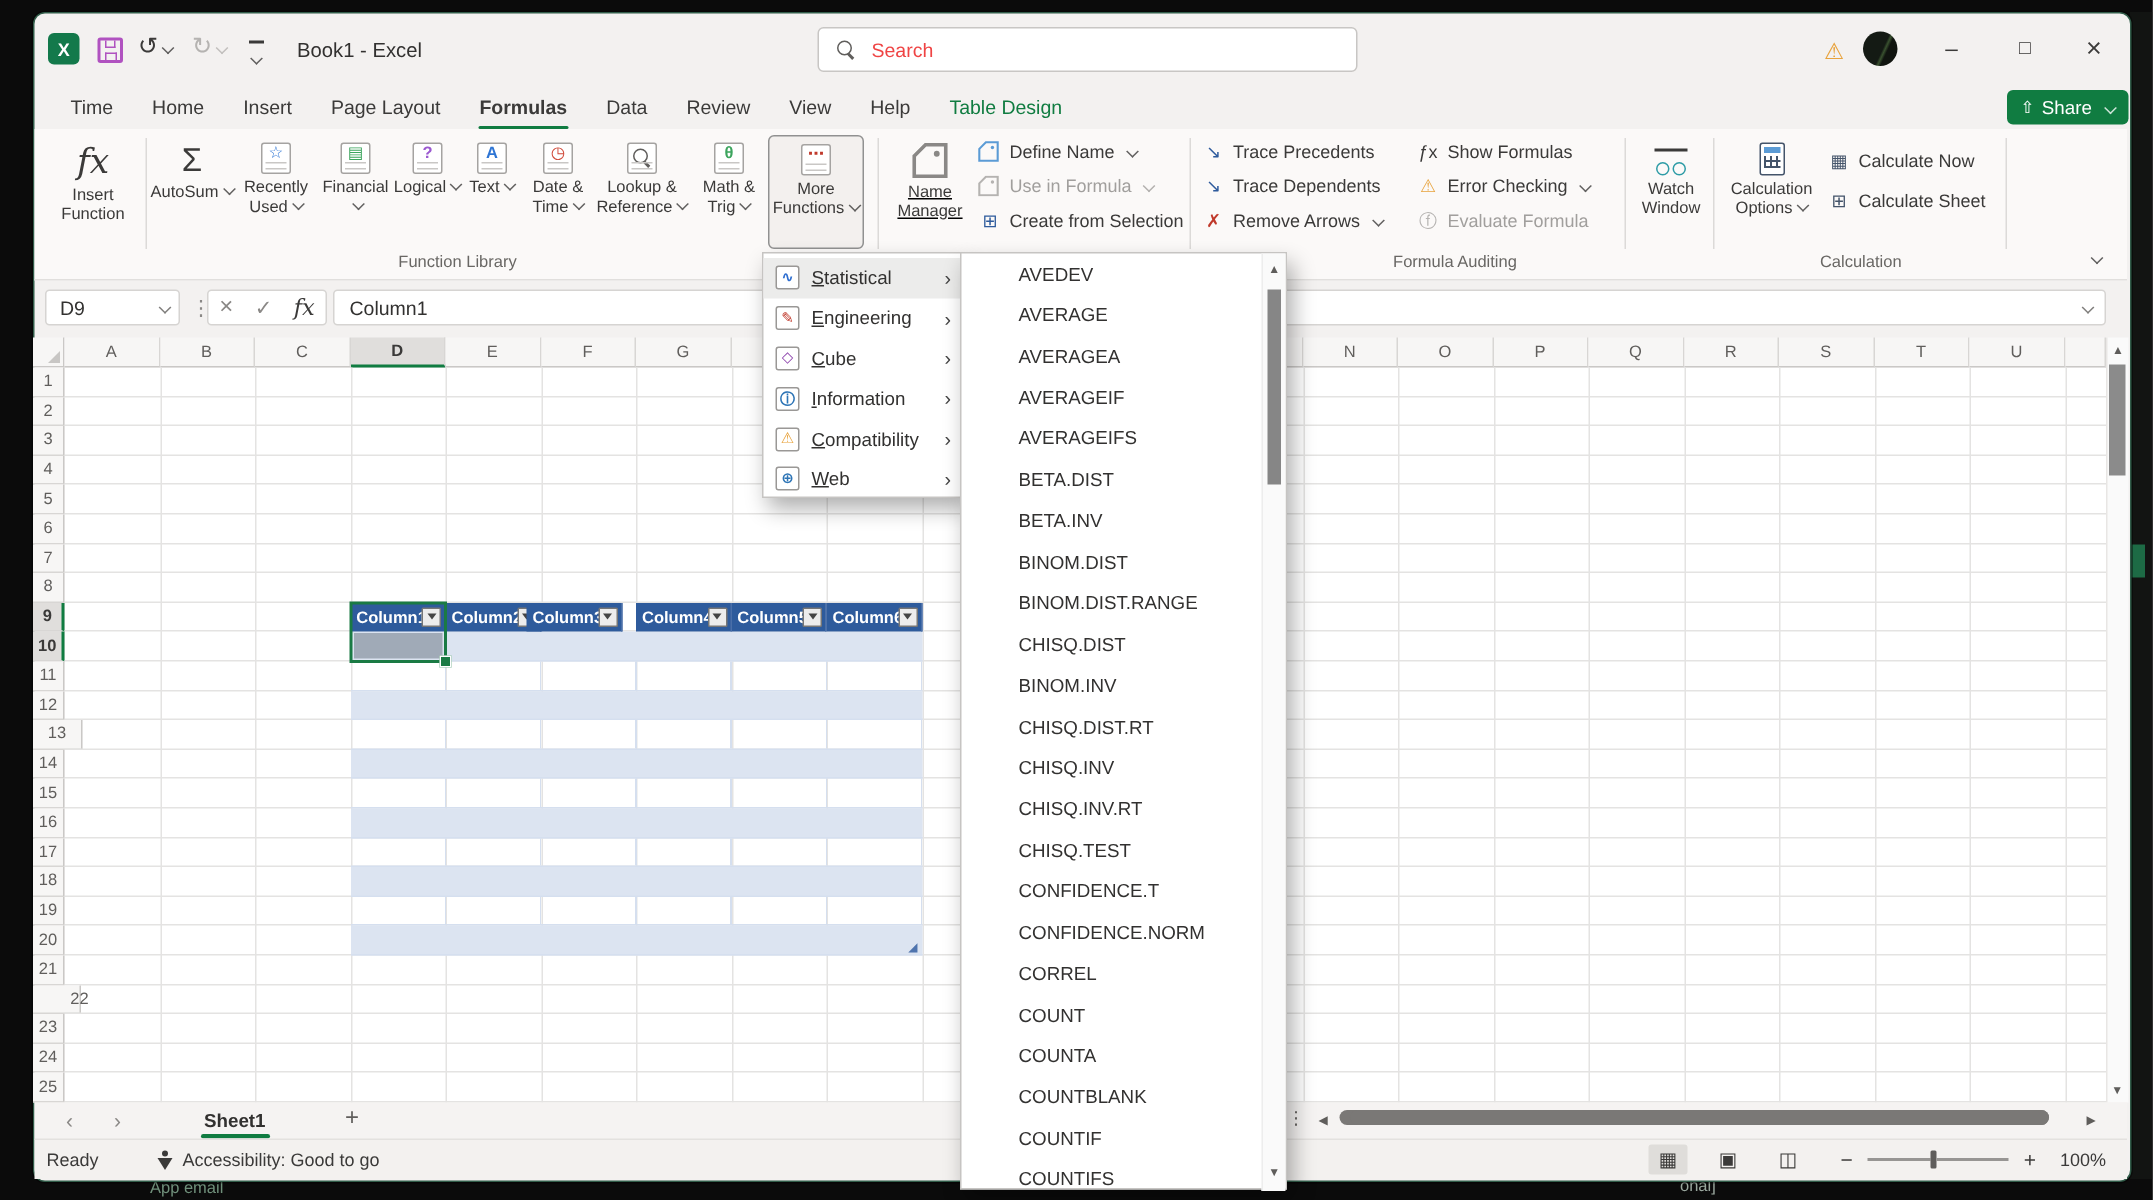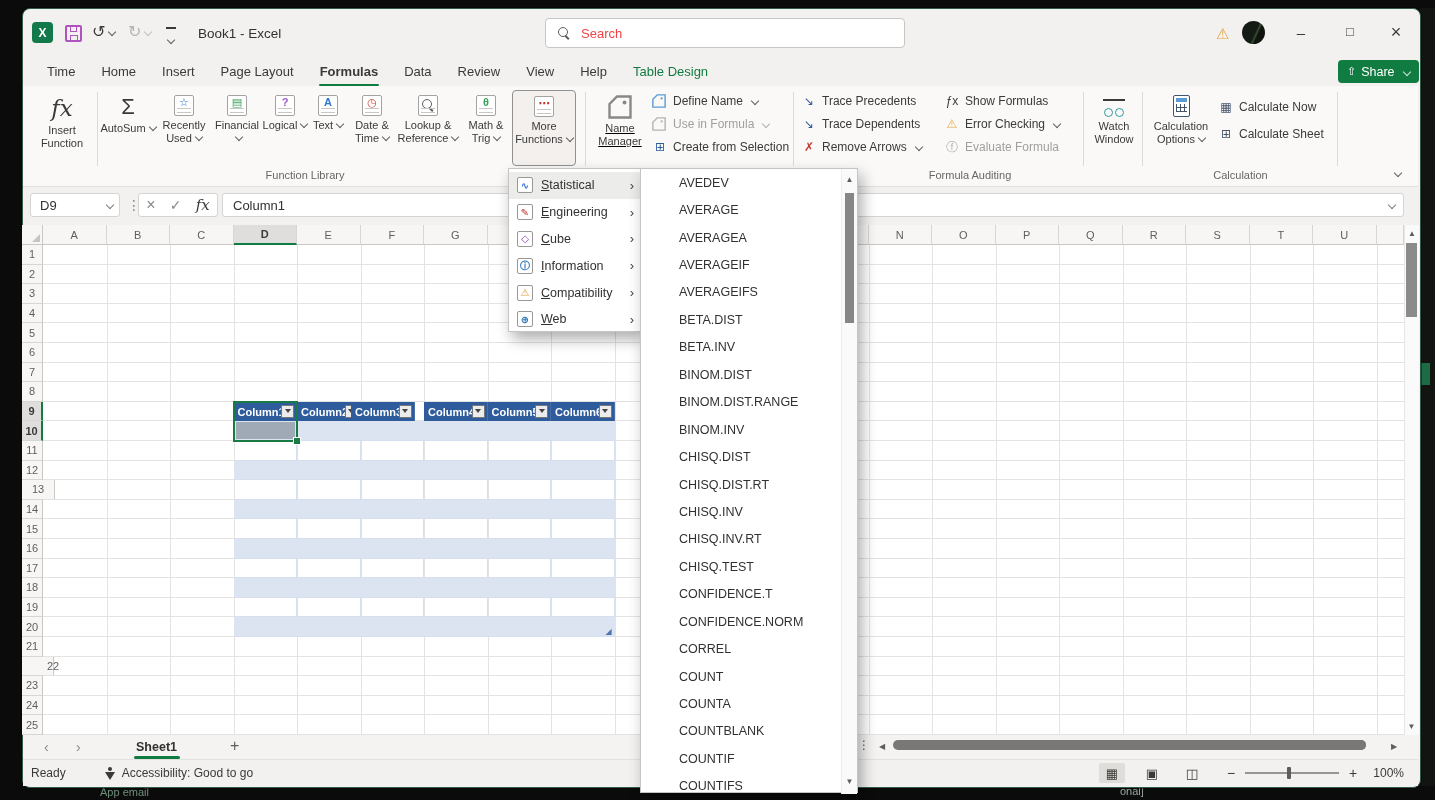--- a/index.html
+++ b/index.html
@@ -592,22 +592,22 @@
     </div>
   <div class="fitem">AVEDEV</div>
       <div class="fitem">AVERAGE</div>
       <div class="fitem">AVERAGEA</div>
       <div class="fitem">AVERAGEIF</div>
       <div class="fitem">AVERAGEIFS</div>
       <div class="fitem">BETA.DIST</div>
       <div class="fitem">BETA.INV</div>
       <div class="fitem">BINOM.DIST</div>
       <div class="fitem">BINOM.DIST.RANGE</div>
+      <div class="fitem">CHISQ.DIST</div>
       <div class="fitem">BINOM.INV</div>
-      <div class="fitem">CHISQ.DIST</div>
       <div class="fitem">CHISQ.DIST.RT</div>
       <div class="fitem">CHISQ.INV</div>
       <div class="fitem">CHISQ.INV.RT</div>
       <div class="fitem">CHISQ.TEST</div>
       <div class="fitem">CONFIDENCE.T</div>
       <div class="fitem">CONFIDENCE.NORM</div>
       <div class="fitem">CORREL</div>
       <div class="fitem">COUNT</div>
       <div class="fitem">COUNTA</div>
       <div class="fitem">COUNTBLANK</div>

